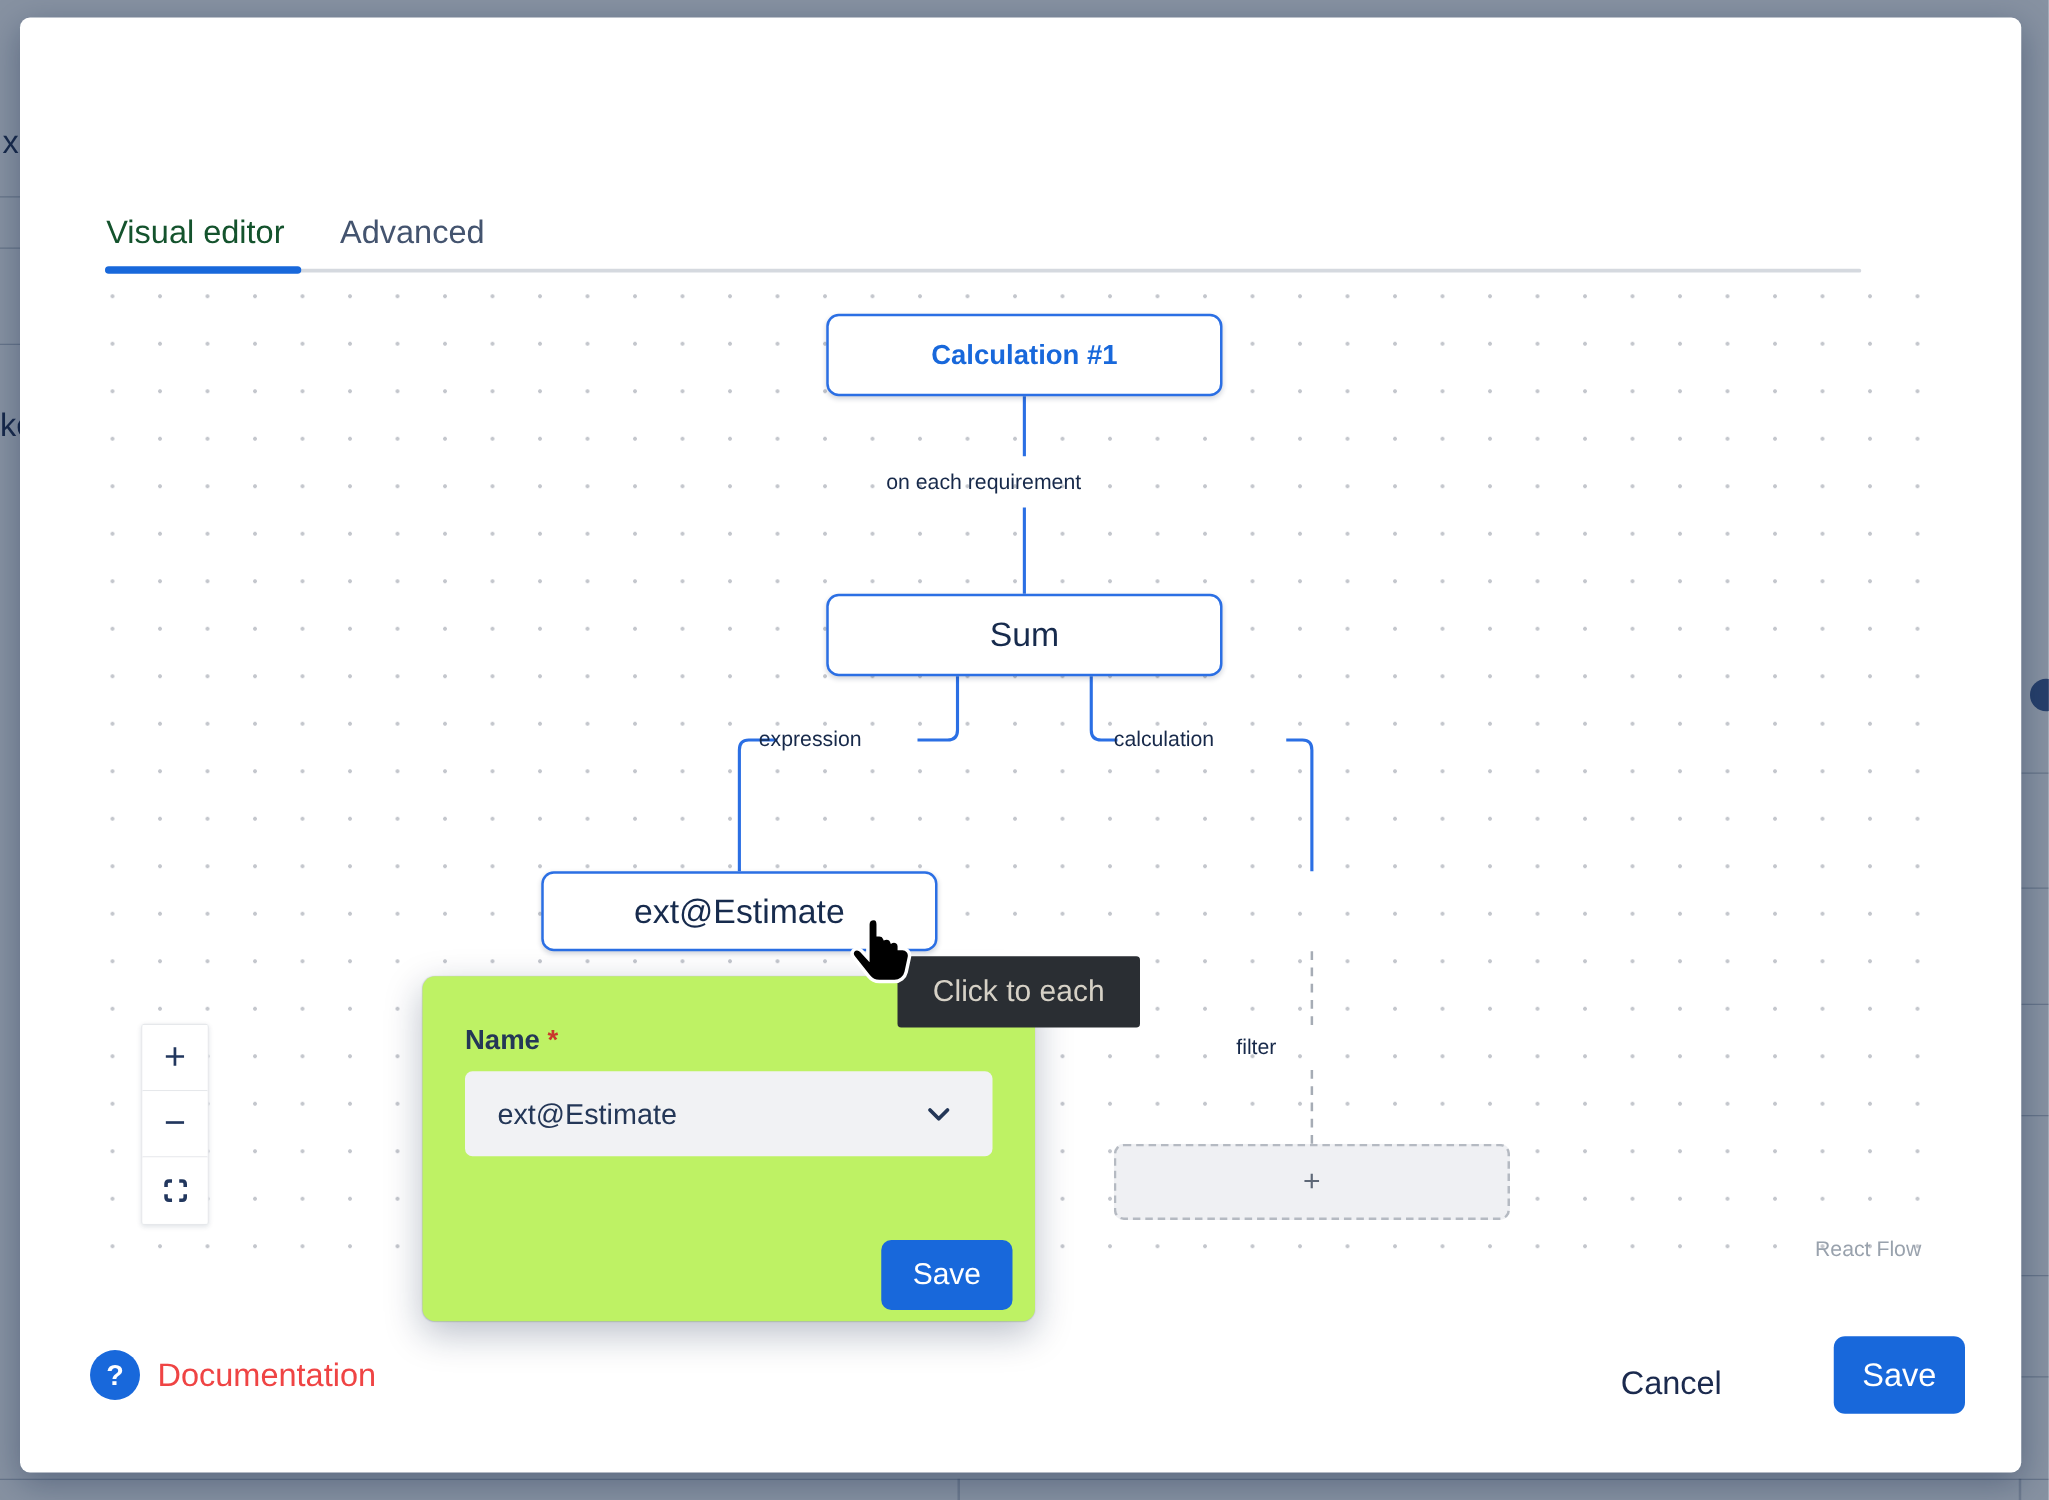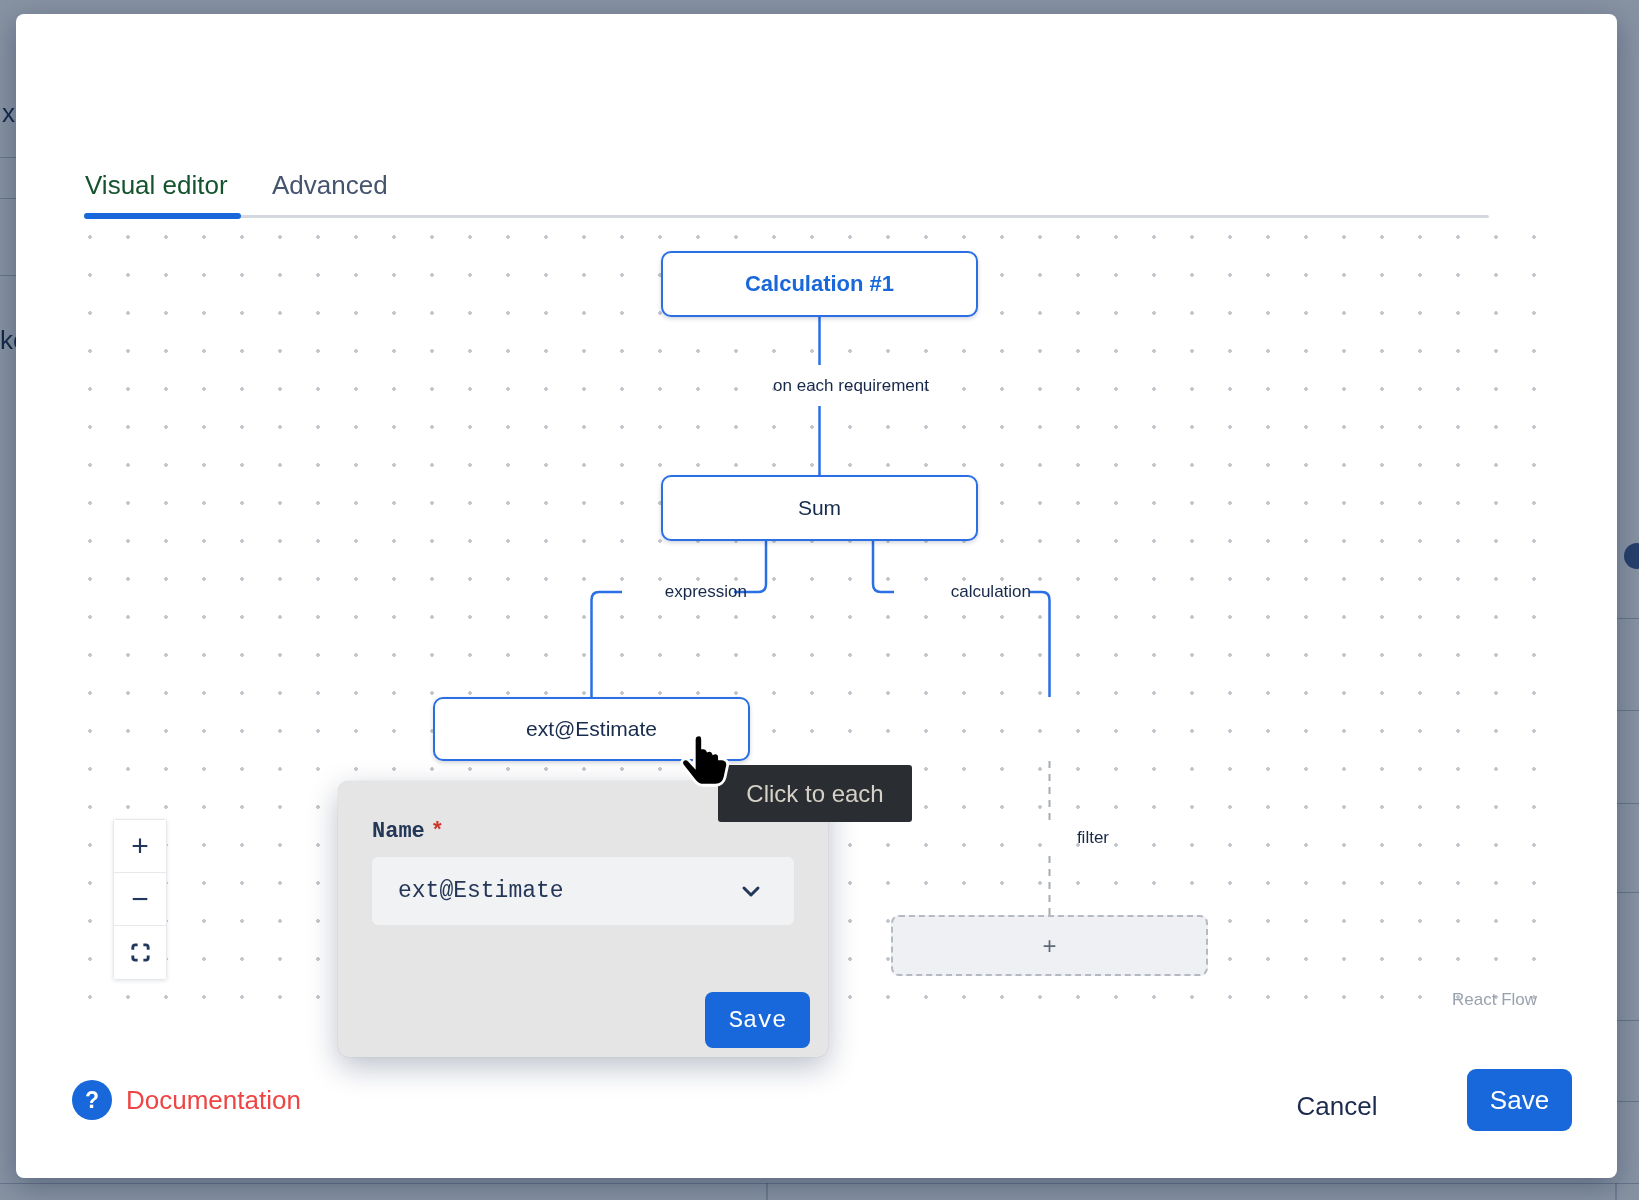--- a/index.html
+++ b/index.html
@@ -40,30 +40,30 @@
   }
 
   
   .canvas{
     position:absolute;left:64px;top:206px;width:1460px;height:800px;
     background-image:radial-gradient(circle,#C4C7CD 1.6px,transparent 1.7px);
     background-size:38px 38px;background-position:-9px -2px;
   }
   .edges-svg{position:absolute;left:0;top:0;width:1460px;height:800px;pointer-events:none;}
   .edge-label{
-    position:absolute;font-size:17px;color:#17294A;text-align:right;line-height:20px;
+    position:absolute;font-size:17px;color:#17294A;text-align:left;line-height:20px;
   }
   .node{
     position:absolute;width:317px;height:66px;background:#ffffff;
     border:2px solid #2B6FE4;border-radius:10px;box-sizing:border-box;
     display:flex;align-items:center;justify-content:center;
     box-shadow:0 2px 4px rgba(9,30,66,.18);cursor:pointer;
   }
   .node-title{font-size:22px;font-weight:700;color:#1868DB;}
-  .node-plain{font-size:21px;color:#172B4D;}
+  .node-plain{font-size:27px;color:#172B4D;}
   .node-leaf{height:64px;}
   .node-placeholder{
     position:absolute;width:317px;height:61px;box-sizing:border-box;
     background:#EFF0F3;border:2px dashed #B5BAC2;border-radius:8px;
     display:flex;align-items:center;justify-content:center;
     color:#5E6877;font-size:24px;cursor:pointer;
   }
   
   .controls{
     position:absolute;left:33px;top:599px;width:54px;
@@ -76,23 +76,22 @@
     color:#22375E;font-size:30px;font-weight:500;box-sizing:border-box;
   }
   .ctrl-btn:last-child{border-bottom:none;}
   .attribution{
     position:absolute;left:1372px;top:770px;font-size:17px;color:#99A2AD;
   }
 
   
   .popover{
     position:absolute;left:322px;top:767px;width:490px;height:276px;
-    background:#e5e5e5;border-radius:10px;z-index:20;
+    background:#bef264;border-radius:10px;z-index:20;
     box-shadow:0 10px 30px rgba(9,30,66,.28), 0 0 1px rgba(9,30,66,.2);
-    font-family:Liberation Mono, monospace;
   }
   .popover .name-label{
     position:absolute;left:34px;top:38px;font-size:22px;font-weight:700;color:#243757;
   }
   .popover .required{color:#C9372C;font-weight:700;margin-left:6px;}
   .popover .select{
     position:absolute;left:34px;top:76px;width:422px;height:68px;
     background:#F1F2F4;border-radius:6px;cursor:pointer;
     display:flex;align-items:center;
   }

